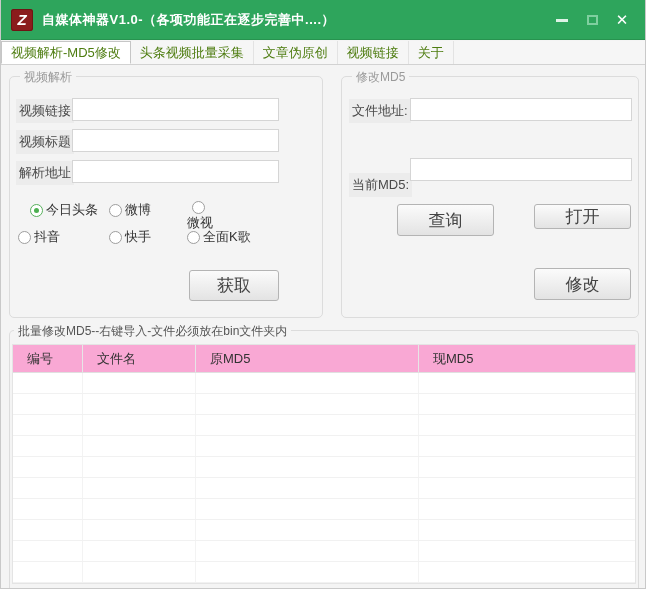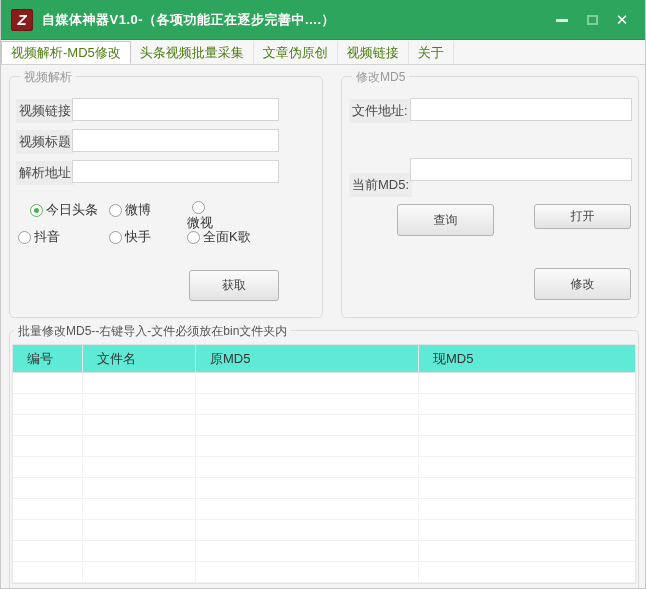--- a/index.html
+++ b/index.html
@@ -44,35 +44,35 @@
   .radio-item { position:absolute; display:flex; align-items:center; font-size:13px; color:#333; }
   .radio-dot { width:13px; height:13px; border-radius:50%; border:1px solid #9e9e9e; background:#fff;
                margin-right:3px; position:relative; }
   .radio-item.checked .radio-dot { border-color:#57b05c; }
   .radio-item.checked .radio-dot::after { content:""; position:absolute; left:3px; top:3px;
                width:5px; height:5px; border-radius:50%; background:#4caf50; }
   .r1{ left:20px;  top:124px; } .r2{ left:99px; top:124px; } .r3{ left:177px; top:124px;flex-direction:column; }
   .r4{ left:8px;  top:151px; } .r5{ left:99px; top:151px; } .r6{ left:177px; top:151px; }
   
   .btn { position:absolute; background:linear-gradient(#fbfbfb,#e3e3e3); border:1px solid #b4b4b4;
-         border-radius:3px; font-size:12px; color:#444; cursor:default; }
+         border-radius:3px; font-size:17px; color:#444; cursor:default; }
   .btn-get    { left:179px; top:193px; width:90px; height:31px; }
   .btn-query  { left:55px;  top:127px; width:97px; height:32px; }
   .btn-open   { left:192px; top:127px; width:97px; height:25px; }
   .btn-modify { left:192px; top:191px; width:97px; height:32px; }
   
   .rf-label1{ left:7px; top:22px; } .rf-input1{ left:68px; top:21px; width:222px; }
   .rf-label2{ left:7px; top:82px;margin-top:14px; } .rf-input2{ left:68px; top:81px; width:222px; }
   
   .gb-batch { left:8px; top:330px; width:630px; height:259px; border-bottom:none;
               border-bottom-left-radius:0; border-bottom-right-radius:0; }
   .gb-batch .gb-title { color:#555; top:-8px; left:4px; }
   .md5-table { position:absolute; left:2px; top:13px; width:624px; height:240px; background:#ffffff;
                border:1px solid #e4e4e4; overflow:hidden; }
-  .thead { display:flex; height:28px; border-bottom:1px solid #e0e0e0; background:#5eead4; }
+  .thead { display:flex; height:28px; border-bottom:1px solid #e0e0e0; background:#f9a8d4; }
   .thcell { font-size:13px; color:#333; display:flex; align-items:center; padding-left:14px;
             border-right:1px solid #e6e6e6; }
   .trow { display:flex; height:21px; border-bottom:1px solid #f1f1f1; background:#fff; }
   .tcell { border-right:1px solid #f3f3f3; height:100%; }
   .c1{ width:70px; } .c2{ width:113px; } .c3{ width:223px; } .c4{ flex:1; border-right:none; }
 </style>
 </head>
 <body>
 
 <div class="window">

